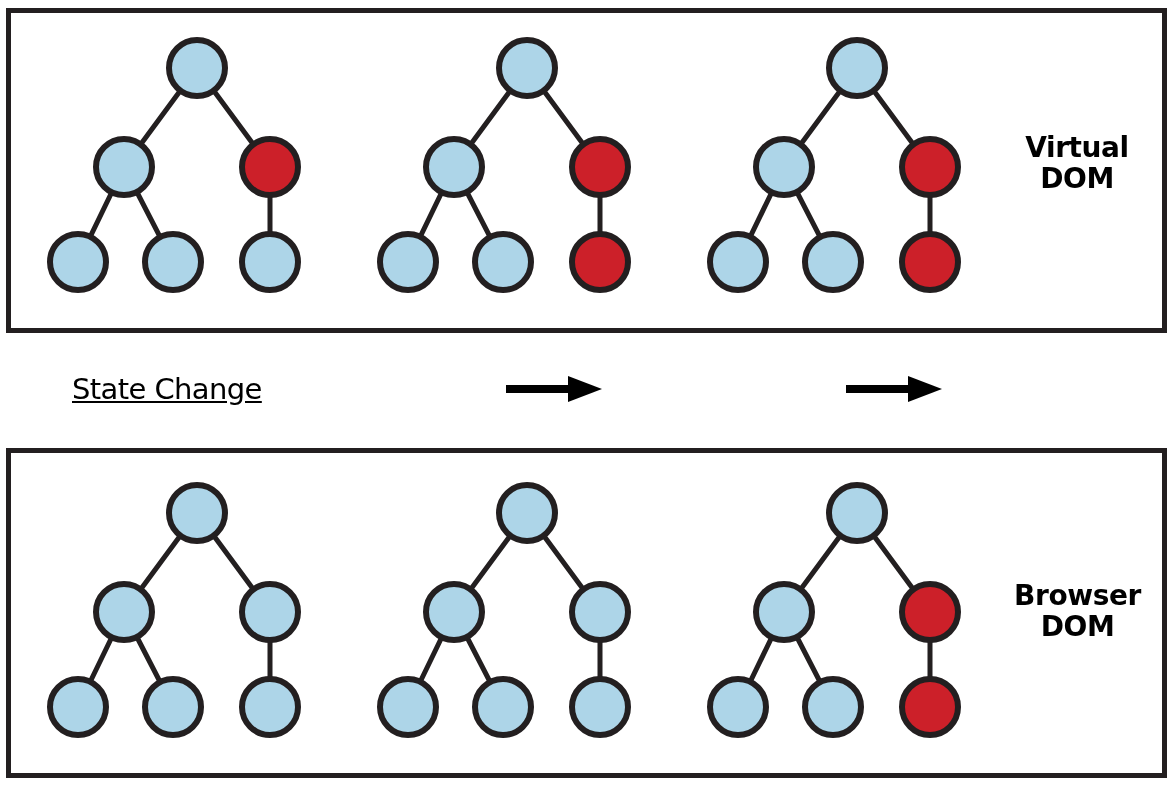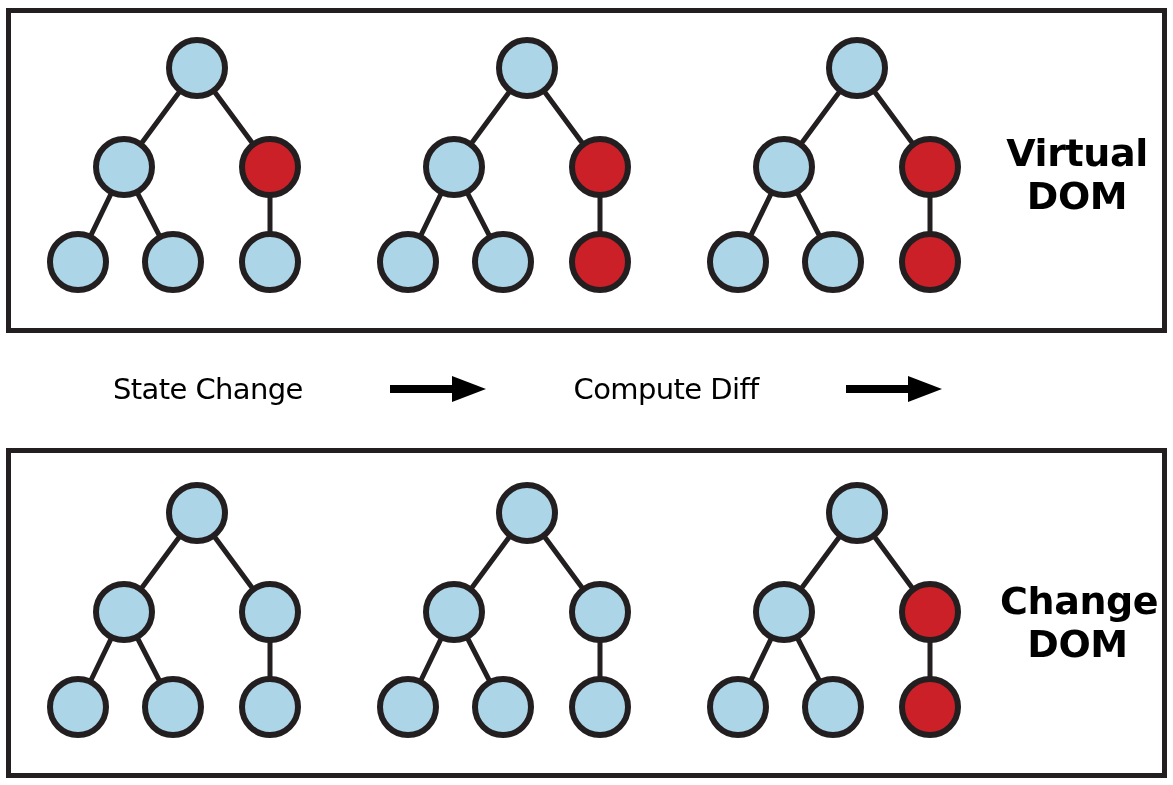--- a/index.html
+++ b/index.html
@@ -36,21 +36,21 @@
   #panel-browser-dom {
     left: 6px;
     top: 448px;
     width: 1161px;
     height: 330px;
   }
   .panel-label {
     position: absolute;
     font-family: "DejaVu Sans", "Liberation Sans", sans-serif;
     font-weight: bold;
-    font-size: 38px;
+    font-size: 28px;
     line-height: 1.12;
     color: #000000;
     text-align: center;
     letter-spacing: -0.4px;
     white-space: pre-line;
   }
   #label-virtual-dom {
     left: 1002px;
     top: 132px;
     width: 150px;
@@ -62,23 +62,24 @@
   }
   .flow-row {
     position: absolute;
     left: 0;
     top: 358px;
     width: 1000px;
     height: 62px;
     display: flex;
     align-items: center;
     justify-content: space-between;
-    padding-left: 113px;
+    padding-left: 72px;
     padding-right: 58px;
     box-sizing: border-box;
+    text-decoration: underline;
   }
   .flow-label {
     font-family: "DejaVu Sans", "Liberation Sans", sans-serif;
     font-size: 29px;
     color: #000000;
     white-space: nowrap;
     letter-spacing: -0.6px;
   }
   .flow-arrow {
     display: flex;
@@ -177,35 +178,34 @@
         <circle cx="930" cy="612" r="28" fill="#CC2029" stroke="#231f20" stroke-width="6"></circle>
         <circle cx="738" cy="707" r="28" fill="#ADD5E8" stroke="#231f20" stroke-width="6"></circle>
         <circle cx="833" cy="707" r="28" fill="#ADD5E8" stroke="#231f20" stroke-width="6"></circle>
         <circle cx="930" cy="707" r="28" fill="#CC2029" stroke="#231f20" stroke-width="6"></circle>
       </g>
     </svg>
 
   <div class="panel-label" id="label-virtual-dom">Virtual
 DOM</div>
 
-  <div class="panel-label" id="label-browser-dom">Change
+  <div class="panel-label" id="label-browser-dom">Browser
 DOM</div>
 
   <div class="flow-row">
 
     <span class="flow-label">State Change</span>
 
     <span class="flow-arrow">
       <svg width="96" height="30" viewBox="0 0 96 30">
         <rect x="0" y="11" width="68" height="8" fill="#000000"></rect>
         <polygon points="62,2 96,15 62,28" fill="#000000"></polygon>
       </svg>
     </span>
 
-    <span class="flow-label">Compute Diff</span>
 
     <span class="flow-arrow">
       <svg width="96" height="30" viewBox="0 0 96 30">
         <rect x="0" y="11" width="68" height="8" fill="#000000"></rect>
         <polygon points="62,2 96,15 62,28" fill="#000000"></polygon>
       </svg>
     </span>
 
 
   </div>

